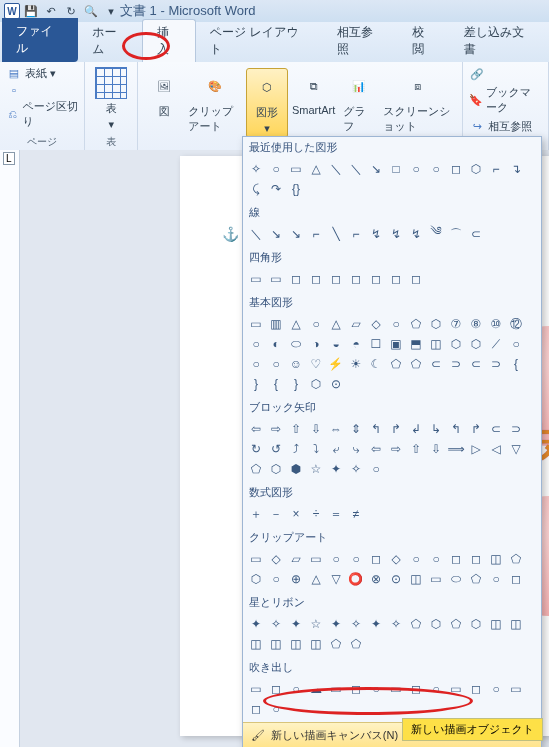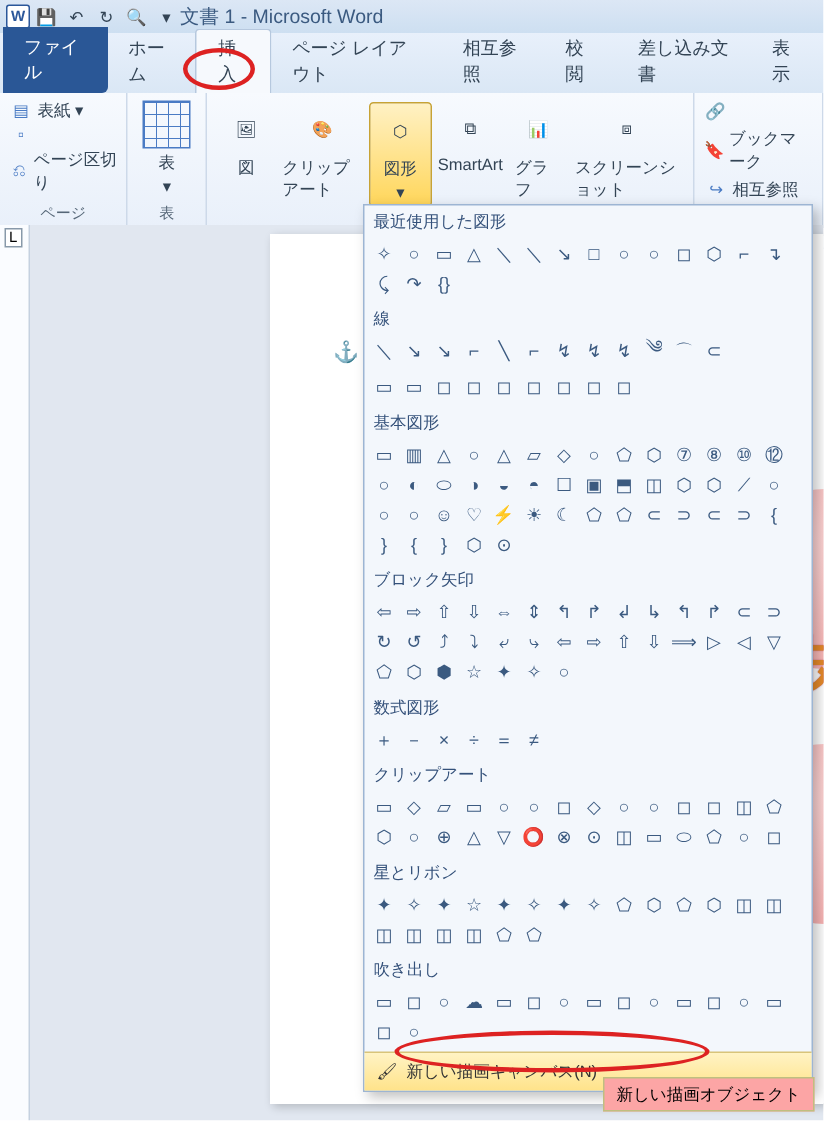--- a/index.html
+++ b/index.html
@@ -31,21 +31,21 @@
   .pink-oval { position: absolute; width: 120px; height: 120px; background: radial-gradient(circle at 35% 30%, #ffd9d9, #f8a8a8); border-radius: 50%; }
   .oval1 { right: -60px; top: 170px; }
   .oval2 { right: -60px; top: 340px; }
   .deco-text { position: absolute; right: -10px; top: 260px; font-size: 42px; font-weight: bold; color: #e88b2a; text-shadow: 0 0 1px #b56; }
   .shapes-panel { position: absolute; left: 242px; top: 136px; width: 300px; background: #f3f7fc; border: 1px solid #9db5d3; box-shadow: 3px 3px 8px rgba(0,0,0,.25); font-size: 11px; }
   .sp-header { font-weight: normal; padding: 3px 6px; color: #34517a; }
   .sp-grid { padding: 2px 4px 4px; display: flex; flex-wrap: wrap; gap: 2px; }
   .sp-item { width: 18px; height: 18px; display: flex; align-items: center; justify-content: center; font-size: 12px; color: #3b5a80; border: 1px solid transparent; }
   .sp-footer { background: linear-gradient(#fff3c4, #ffe38a); border-top: 1px solid #d8c47a; padding: 5px 8px; display: flex; align-items: center; gap: 6px; color: #333; position: relative; }
   .circle-footer { width: 210px; height: 28px; left: 263px; top: 687px; }
-  .tooltip { position: absolute; right: 6px; bottom: 6px; background: #fca5a5; border: 1px solid #bfbf80; padding: 3px 8px; font-size: 11px; }
+  .tooltip { position: absolute; right: 6px; bottom: 6px; background: #fde047; border: 1px solid #bfbf80; padding: 3px 8px; font-size: 11px; }
   .table-icon { width: 32px; height: 32px; background: repeating-linear-gradient(#4a7bc4 0 1px, transparent 1px 8px), repeating-linear-gradient(90deg, #4a7bc4 0 1px, transparent 1px 8px); border: 1px solid #4a7bc4; }
   .mini-icon { width: 16px; height: 16px; display: inline-flex; align-items: center; justify-content: center; font-size: 11px; color: #4a7bc4; }
   .anchor-mark { position: absolute; left: 222px; top: 226px; font-size: 14px; color: #333; }
   .link-item { display: flex; align-items: center; gap: 4px; font-size: 11px; color: #345; padding: 1px 0; }
 </style>
 </head>
 <body>
 
 <div class="titlebar">
   <div class="qat">
@@ -60,21 +60,20 @@
 </div>
 
 <div class="tabs">
   <div class="tab tab-file">ファイル</div>
   <div class="tab">ホーム</div>
   <div class="tab tab-active">挿入</div>
   <div class="tab">ページ レイアウト</div>
   <div class="tab">相互参照</div>
   <div class="tab">校閲</div>
   <div class="tab">差し込み文書</div>
-  <div class="tab">表示</div>
 </div>
 <div class="red-circle circle-insert"></div>
 
 <div class="ribbon">
   <div class="group">
     <div class="group-stack">
       <div>
           <span class="mini-icon">▤</span>
           <span>表紙</span>
           <span>▾</span>
@@ -190,20 +189,21 @@
       <div class="sp-item">⌐</div>
       <div class="sp-item">╲</div>
       <div class="sp-item">⌐</div>
       <div class="sp-item">↯</div>
       <div class="sp-item">↯</div>
       <div class="sp-item">↯</div>
       <div class="sp-item">༄</div>
       <div class="sp-item">⌒</div>
       <div class="sp-item">⊂</div>
     </div>
+  <div class="sp-header">四角形</div>
   <div class="sp-grid">
       <div class="sp-item">▭</div>
       <div class="sp-item">▭</div>
       <div class="sp-item">◻</div>
       <div class="sp-item">◻</div>
       <div class="sp-item">◻</div>
       <div class="sp-item">◻</div>
       <div class="sp-item">◻</div>
       <div class="sp-item">◻</div>
       <div class="sp-item">◻</div>

